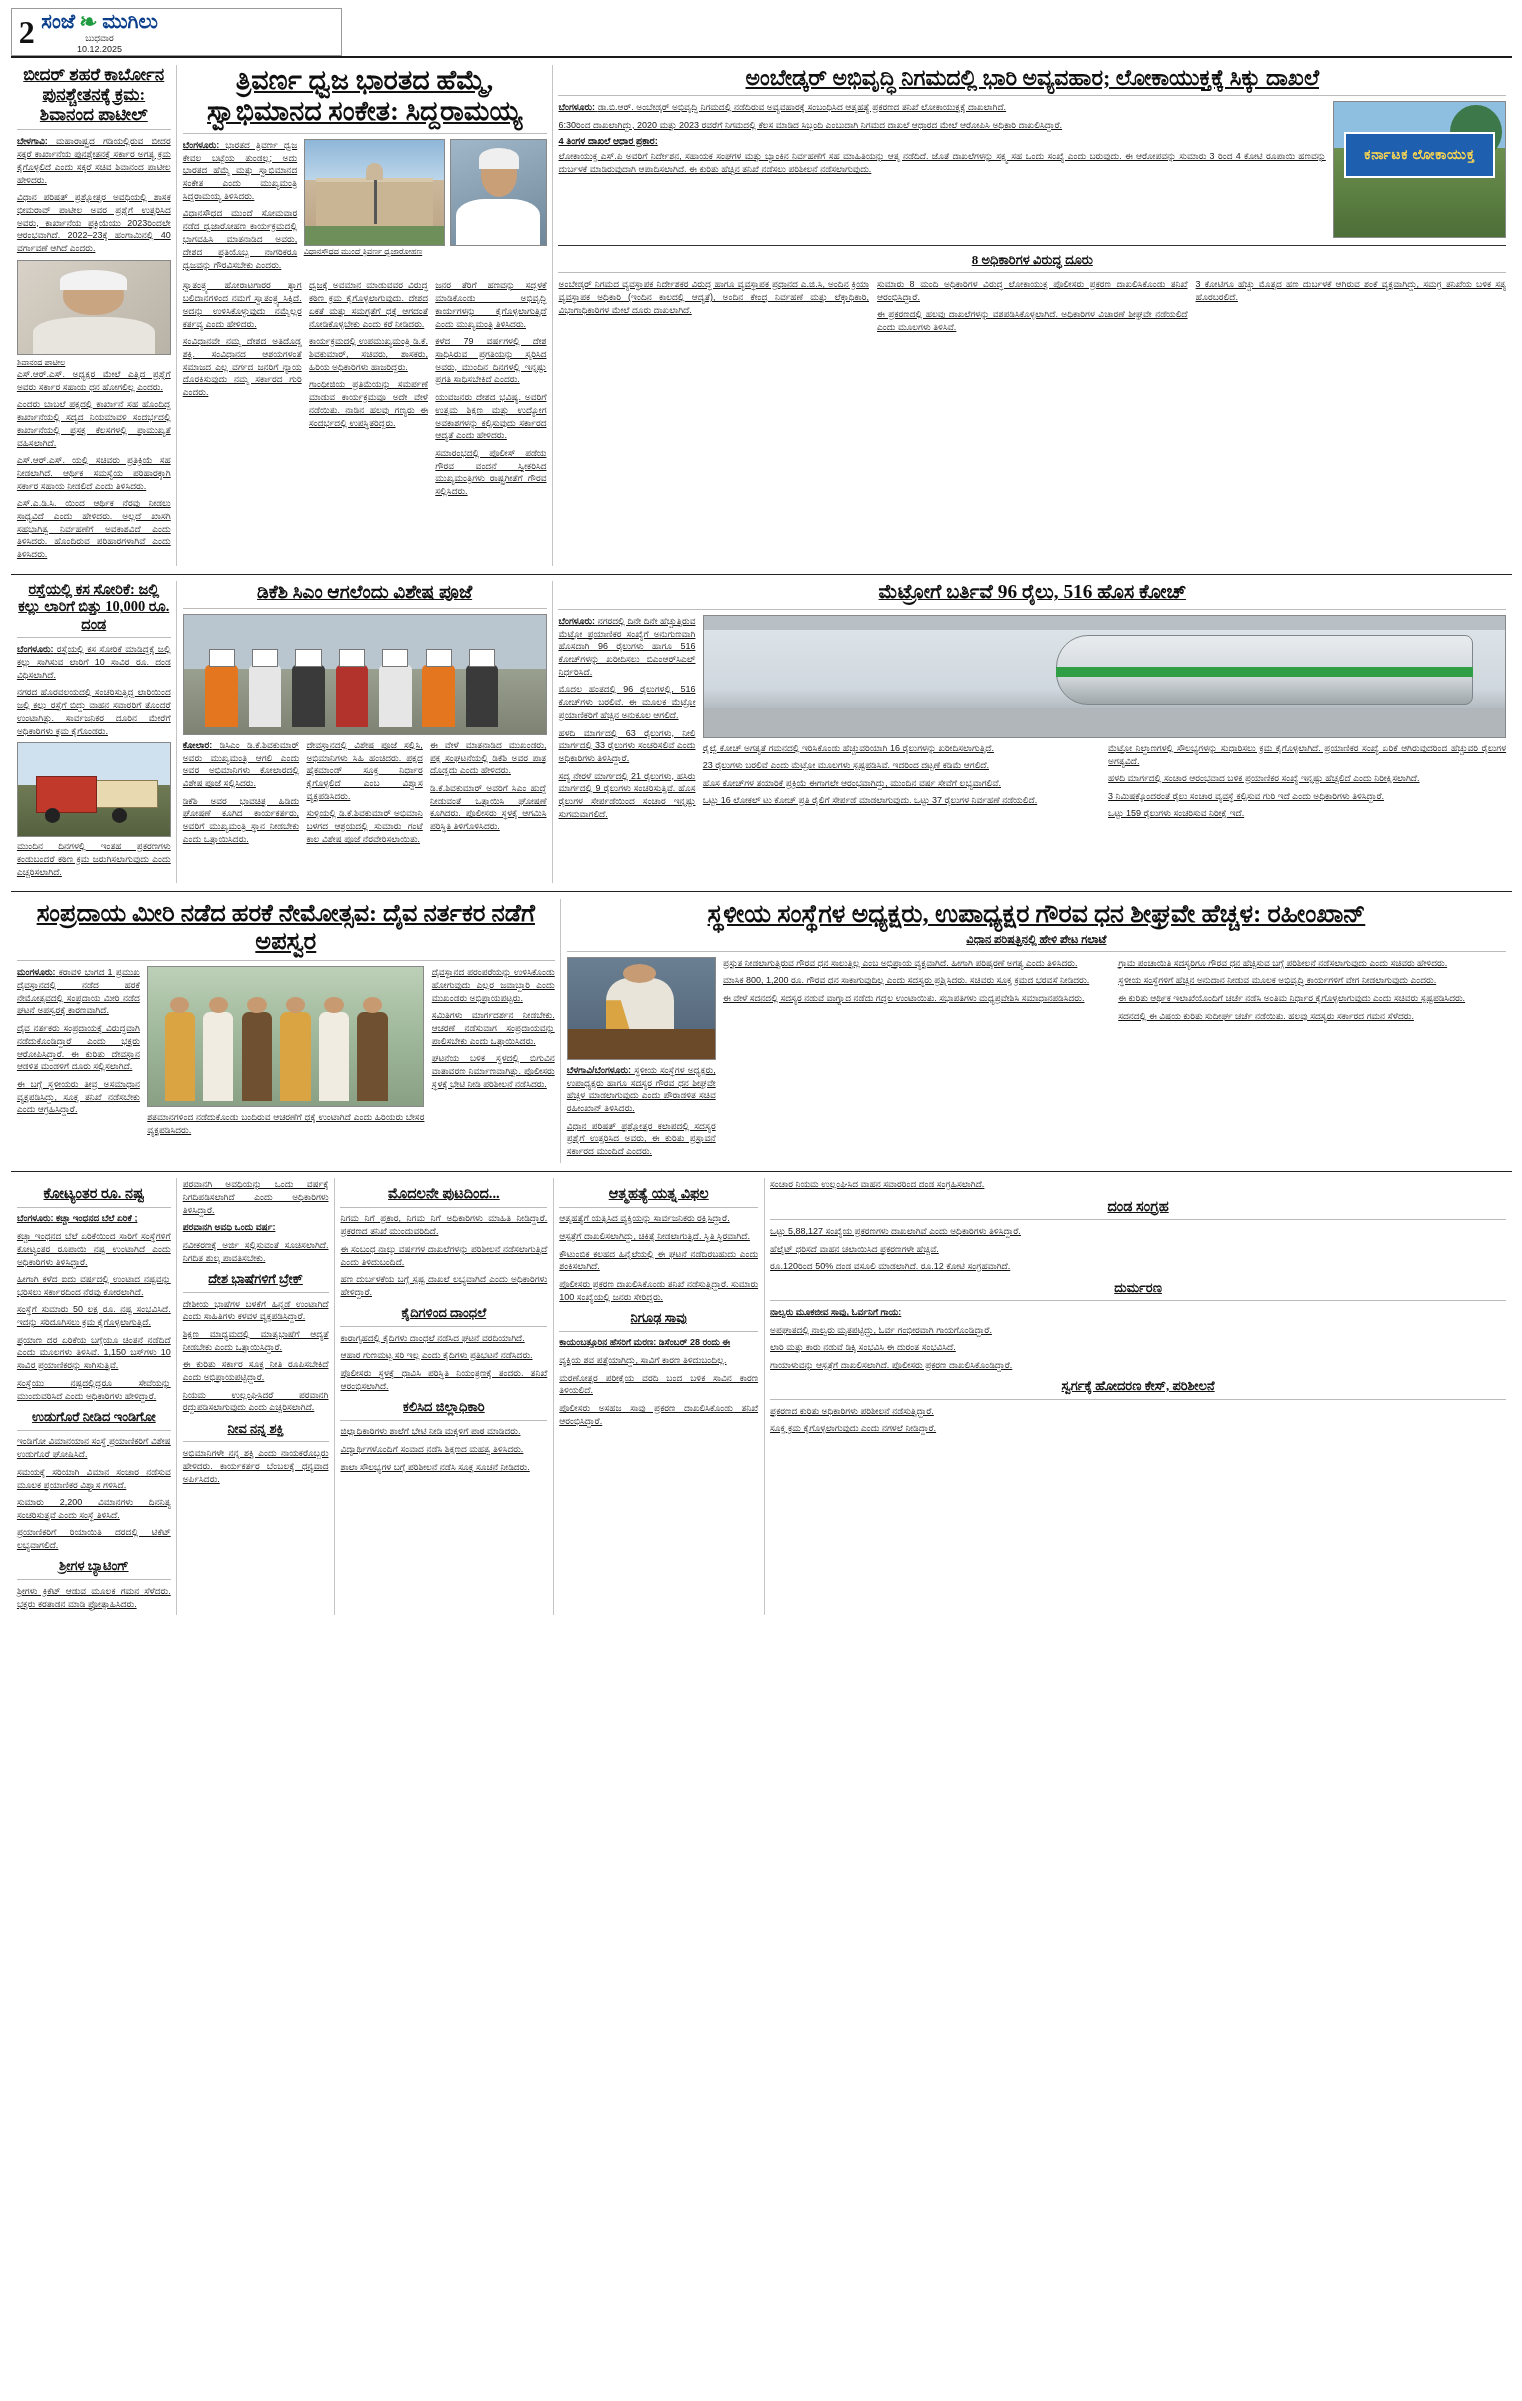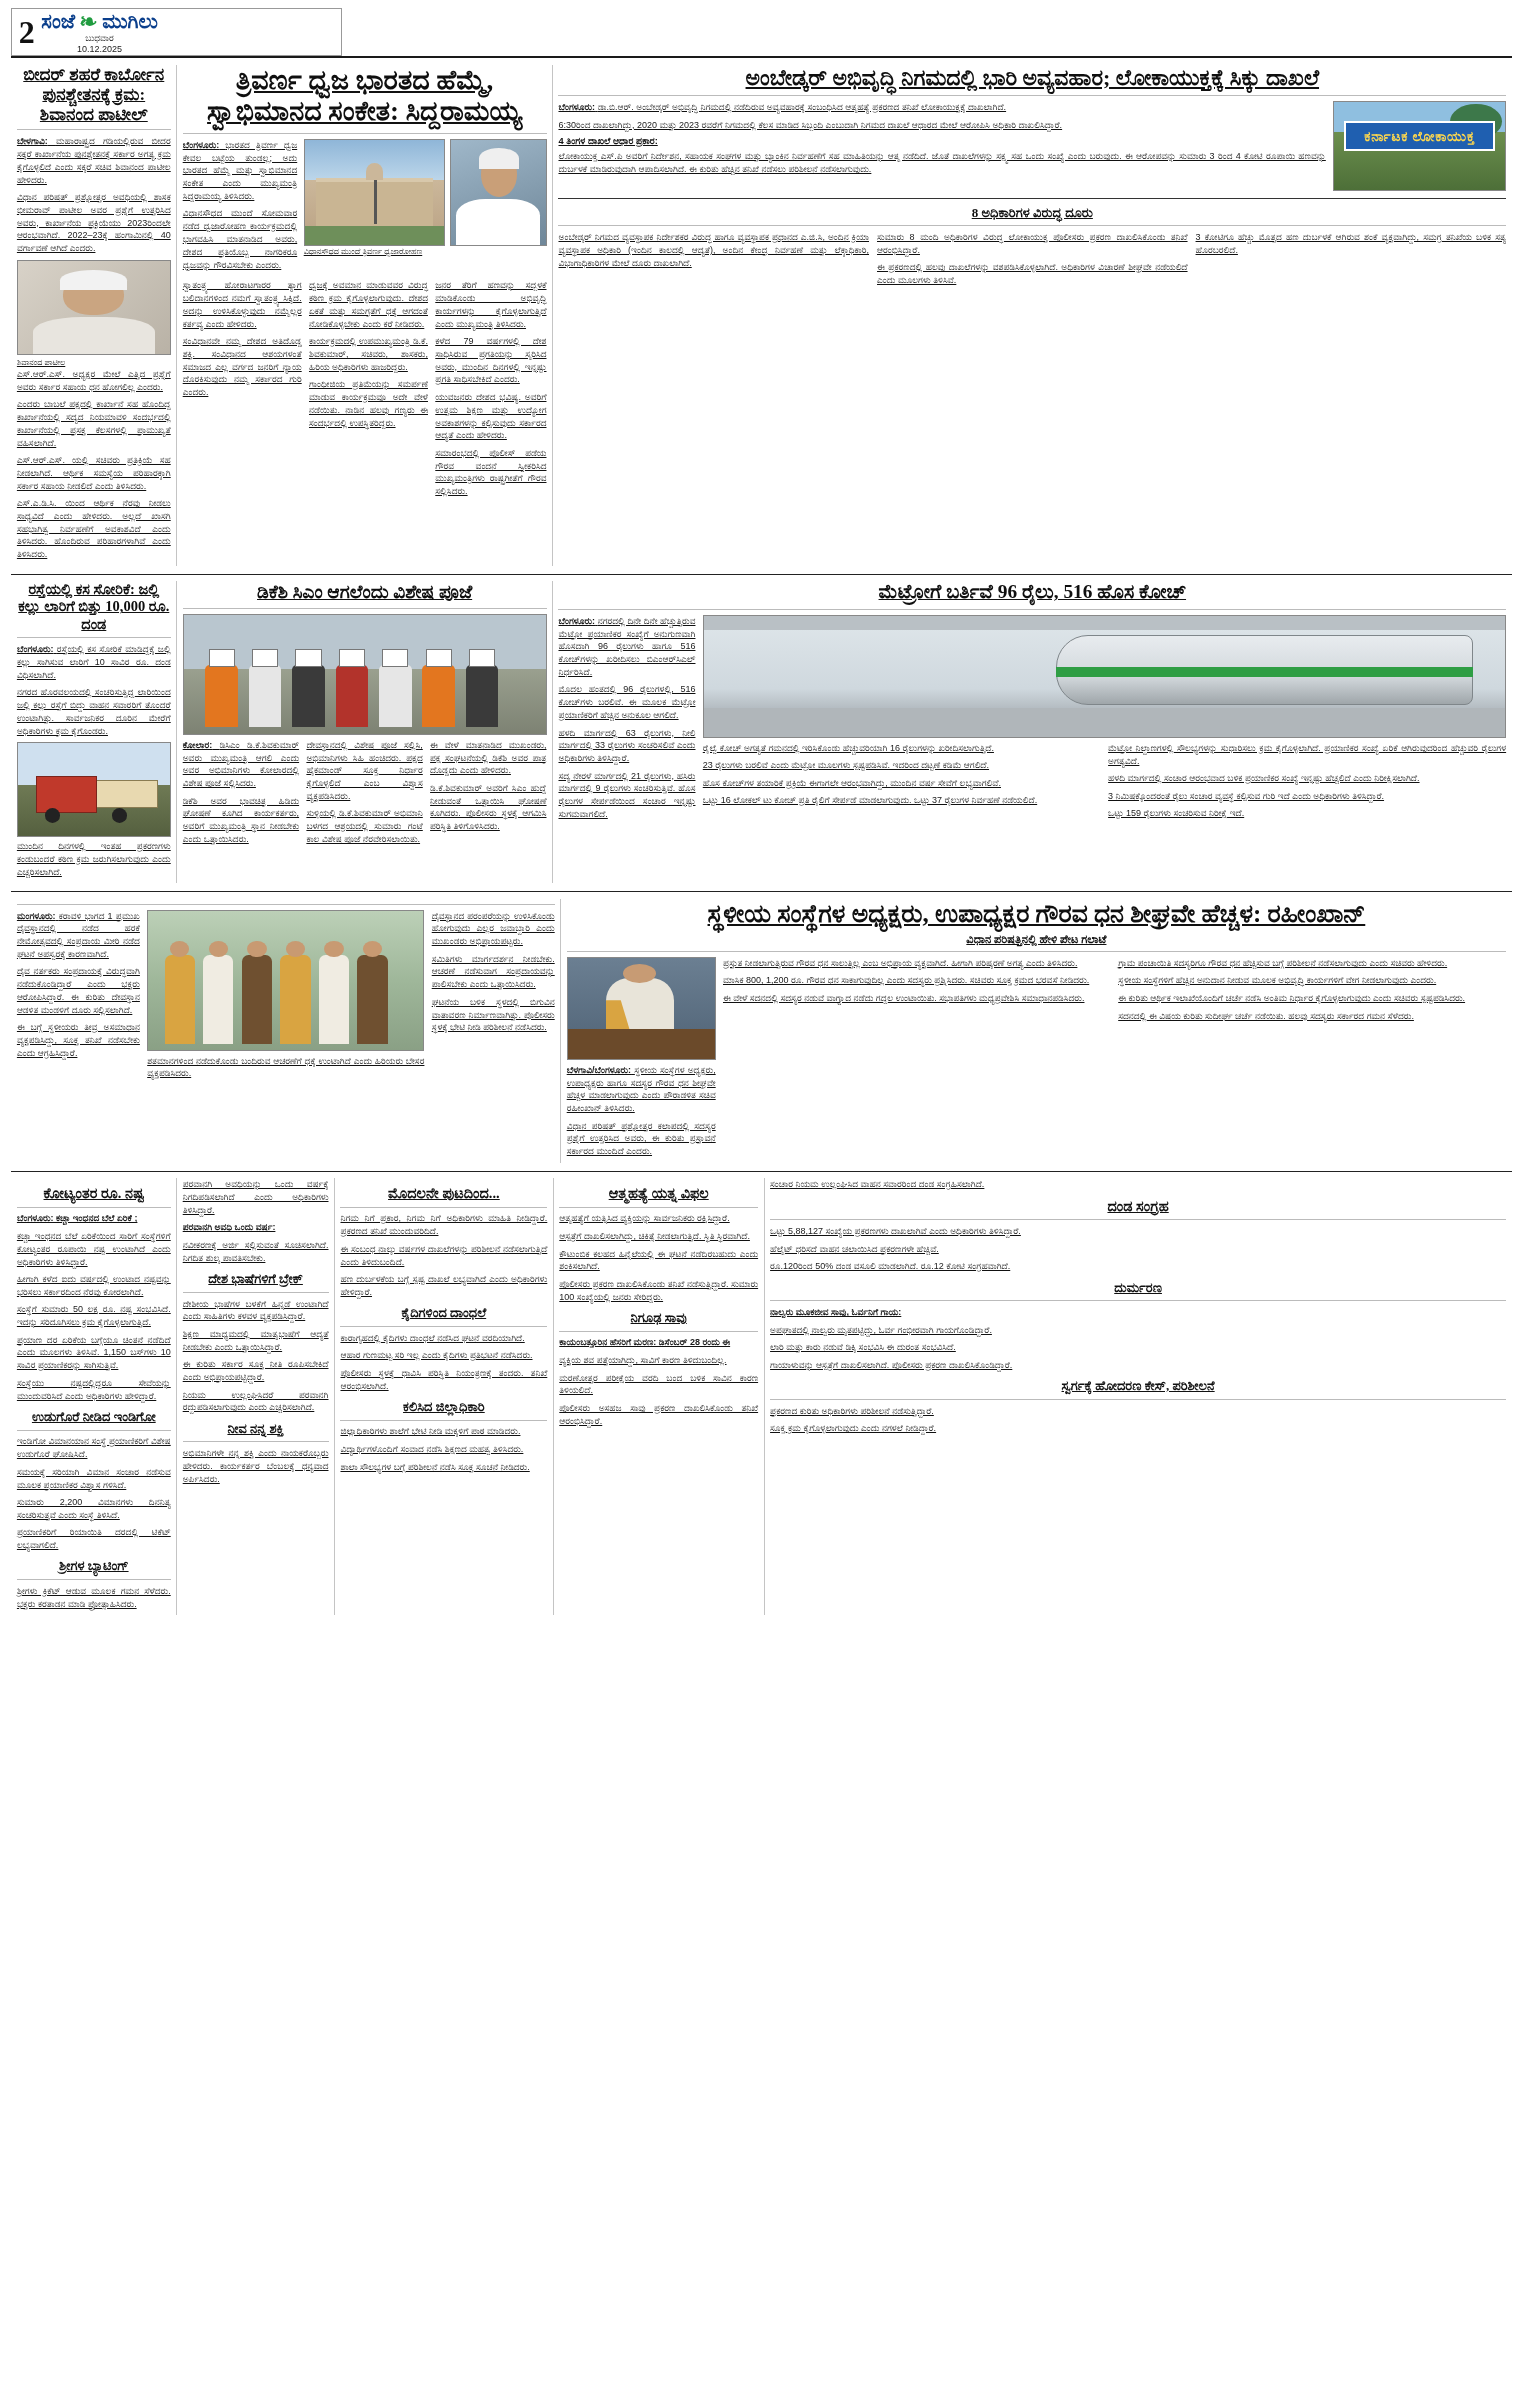--- a/index.html
+++ b/index.html
@@ -209,21 +209,21 @@
       <h2 class="headline">ಅಂಬೇಡ್ಕರ್ ಅಭಿವೃದ್ಧಿ ನಿಗಮದಲ್ಲಿ ಭಾರಿ ಅವ್ಯವಹಾರ; ಲೋಕಾಯುಕ್ತಕ್ಕೆ ಸಿಕ್ಕು ದಾಖಲೆ</h2>
       <div class="thin-rule"></div>
       <div style="display:flex; gap:7.3px;">
         <div style="flex:1;">
           <p class="body"><span class="dateline">ಬೆಂಗಳೂರು:</span> <span>ಡಾ.ಬಿ.ಆರ್. ಅಂಬೇಡ್ಕರ್ ಅಭಿವೃದ್ಧಿ ನಿಗಮದಲ್ಲಿ ನಡೆದಿರುವ ಅವ್ಯವಹಾರಕ್ಕೆ ಸಂಬಂಧಿಸಿದ ಆತ್ಮಹತ್ಯೆ ಪ್ರಕರಣದ ತನಿಖೆ ಲೋಕಾಯುಕ್ತಕ್ಕೆ ದಾಖಲಾಗಿದೆ.</span></p>
           <p class="body">6:30ರಿಂದ ದಾಖಲಾಗಿದ್ದು, 2020 ಮತ್ತು 2023 ರವರೆಗೆ ನಿಗಮದಲ್ಲಿ ಕೆಲಸ ಮಾಡಿದ ಸಿಬ್ಬಂದಿ ಎಂಬುದಾಗಿ ನಿಗಮದ ದಾಖಲೆ ಆಧಾರದ ಮೇಲೆ ಆರೋಪಿಸಿ ಅಧಿಕಾರಿ ದಾಖಲಿಸಿದ್ದಾರೆ.</p>
           <p class="kicker">4 ತಿಂಗಳ ದಾಖಲೆ ಆಧಾರ ಪ್ರಕಾರ:</p>
           <p class="body">ಲೋಕಾಯುಕ್ತ ಎಸ್.ಪಿ ಅವರಿಗೆ ನಿರ್ದೇಶನ, ಸಹಾಯಕ ಸಂಘಗಳ ಮತ್ತು ಬ್ಯಾಂಕಿನ ನಿರ್ವಹಣೆಗೆ ಸಹ ಮಾಹಿತಿಯನ್ನು ಆತ್ಮ ನಡೆದಿದೆ. ಜೊತೆ ದಾಖಲೆಗಳನ್ನು ಸಕ್ಷ್ಮ ಸಹ ಒಂದು ಸಂಖ್ಯೆ ಎಂದು ಬರುವುದು. ಈ ಆರೋಪವನ್ನು ಸುಮಾರು 3 ರಿಂದ 4 ಕೋಟಿ ರೂಪಾಯಿ ಹಣವನ್ನು ದುರ್ಬಳಕೆ ಮಾಡಿರುವುದಾಗಿ ಆಪಾದಿಸಲಾಗಿದೆ. ಈ ಕುರಿತು ಹೆಚ್ಚಿನ ತನಿಖೆ ನಡೆಸಲು ಪರಿಶೀಲನೆ ನಡೆಸಲಾಗುವುದು.</p>
         </div>
         <div style="width:173px;">
-          <div class="photo ph-lokayukta" style="height:90px;">
+          <div class="photo ph-lokayukta" style="height:137px;">
             <div class="tree"></div>
             <div class="board">
                 <span>ಕರ್ನಾಟಕ ಲೋಕಾಯುಕ್ತ</span>
               </div>
           </div>
         </div>
       </div>
 
       <div class="hrule-thick"></div>
       <h3 class="headline" style="font-size:13px;">8 ಅಧಿಕಾರಿಗಳ ವಿರುದ್ಧ ದೂರು</h3>
@@ -335,20 +335,21 @@
         </div>
       </div>
     </div>
   </div>
 
   <div class="section-rule"></div>
 
   <div class="body-grid">
 
     <div class="col" style="width:549px;">
+      <h1 class="headline" style="font-size:24px;">ಸಂಪ್ರದಾಯ ಮೀರಿ ನಡೆದ ಹರಕೆ ನೇಮೋತ್ಸವ: ದೈವ ನರ್ತಕರ ನಡೆಗೆ ಅಪಸ್ವರ</h1>
       <div class="thin-rule"></div>
       <div style="display:flex; gap:7.3px;">
         <div style="width:123px;">
           <p class="body"><span class="dateline">ಮಂಗಳೂರು:</span> <span>ಕರಾವಳಿ ಭಾಗದ 1 ಪ್ರಮುಖ ದೈವಸ್ಥಾನದಲ್ಲಿ ನಡೆದ ಹರಕೆ ನೇಮೋತ್ಸವದಲ್ಲಿ ಸಂಪ್ರದಾಯ ಮೀರಿ ನಡೆದ ಘಟನೆ ಅಪಸ್ವರಕ್ಕೆ ಕಾರಣವಾಗಿದೆ.</span></p>
           <p class="body">ದೈವ ನರ್ತಕರು ಸಂಪ್ರದಾಯಕ್ಕೆ ವಿರುದ್ಧವಾಗಿ ನಡೆದುಕೊಂಡಿದ್ದಾರೆ ಎಂದು ಭಕ್ತರು ಆರೋಪಿಸಿದ್ದಾರೆ. ಈ ಕುರಿತು ದೇವಸ್ಥಾನ ಆಡಳಿತ ಮಂಡಳಿಗೆ ದೂರು ಸಲ್ಲಿಸಲಾಗಿದೆ.</p>
           <p class="body">ಈ ಬಗ್ಗೆ ಸ್ಥಳೀಯರು ತೀವ್ರ ಅಸಮಾಧಾನ ವ್ಯಕ್ತಪಡಿಸಿದ್ದು, ಸೂಕ್ತ ತನಿಖೆ ನಡೆಸಬೇಕು ಎಂದು ಆಗ್ರಹಿಸಿದ್ದಾರೆ.</p>
         </div>
         <div style="flex:1;">
           <div class="photo ph-ritual" style="height:141px;">
             <div class="fig" style="left:6%;">

